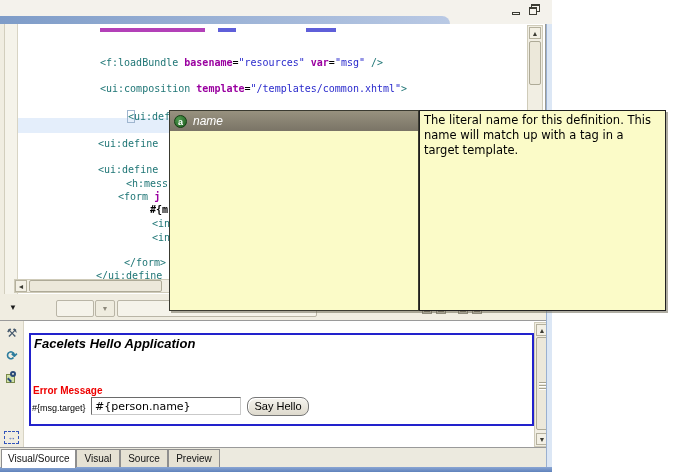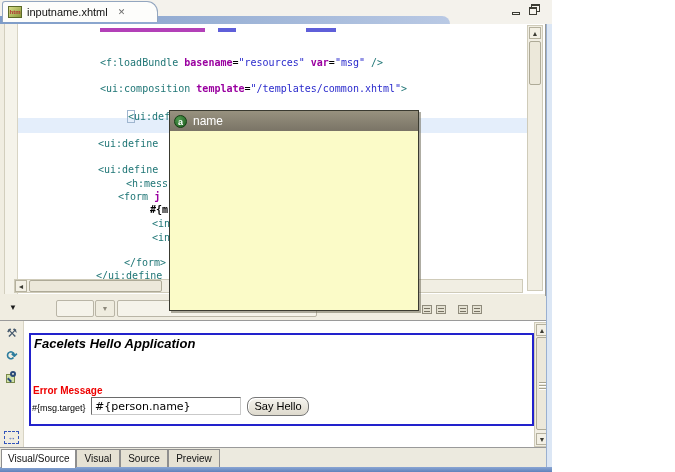--- a/index.html
+++ b/index.html
@@ -100,38 +100,33 @@
   #winright { position:absolute; left:546px; top:24px; width:6px; height:443px; background:#dce7f5; border-left:1px solid #9ab0d0; }
   #edgeline { position:absolute; left:545px; top:24px; width:1px; height:272px; background:#9a9a94; }
 
   
   #ca-list { position:absolute; left:169px; top:110px; width:250px; height:201px; background:#fbfbc8;
       border:1px solid #3a3a30; z-index:50; box-shadow:2px 2px 0 rgba(110,106,88,.55); }
   #ca-selrow { position:absolute; left:0; top:0; width:248px; height:20px;
       background:linear-gradient(#98927f,#7a7466); display:flex; align-items:center; }
   #ca-icon { width:13px; height:13px; margin-left:4px; border-radius:50%; background:radial-gradient(circle at 35% 30%, #4f9a4f, #1e5c1e);
       border:1px solid #123f12; color:#fff; font-size:9px; line-height:12px; text-align:center; font-weight:bold; }
-  #ca-label { color:#ffffff; font-size:12px; margin-left:6px; font-family:"Liberation Sans", sans-serif; }
+  #ca-label { color:#ffffff; font-size:12px; margin-left:6px; font-family:"Liberation Sans", sans-serif;font-style:italic; }
   #ca-doc { position:absolute; left:419px; top:110px; width:247px; height:201px; background:#fbfbc8;
       border:1px solid #202020; z-index:50; padding:2px 4px; font-family:"DejaVu Sans", sans-serif;
       font-size:11.5px; line-height:15px; color:#000; box-shadow:2px 2px 0 rgba(110,106,88,.55); }
 </style>
 </head>
 <body>
 
 <div id="stage">
   <div id="appwin">
 
     <div id="tabbar">
       <div id="bluestrip"></div>
-      <div class="etab">
-        <span class="file-icon">htm</span>
-        <span class="etab-label">inputname.xhtml</span>
-        <span class="tab-close">✕</span>
-      </div>
       <div class="winbtn" id="btn-min">
           <span class="bar"></span>
         </div>
       <div class="winbtn" id="btn-max">
           <span class="sq1"></span>
           <span class="sq2"></span>
         </div>
     </div>
 
     <div id="editor">
@@ -233,13 +228,14 @@
     <div id="winright"></div>
   </div>
 
   <div id="ca-list">
     <div id="ca-selrow">
       <span id="ca-icon">a</span>
       <span id="ca-label">name</span>
     </div>
   </div>
 
+  <div id="ca-doc">The literal name for this definition. This name will match up with a tag in a target template.</div>
 </div>
 
 </body></html>

